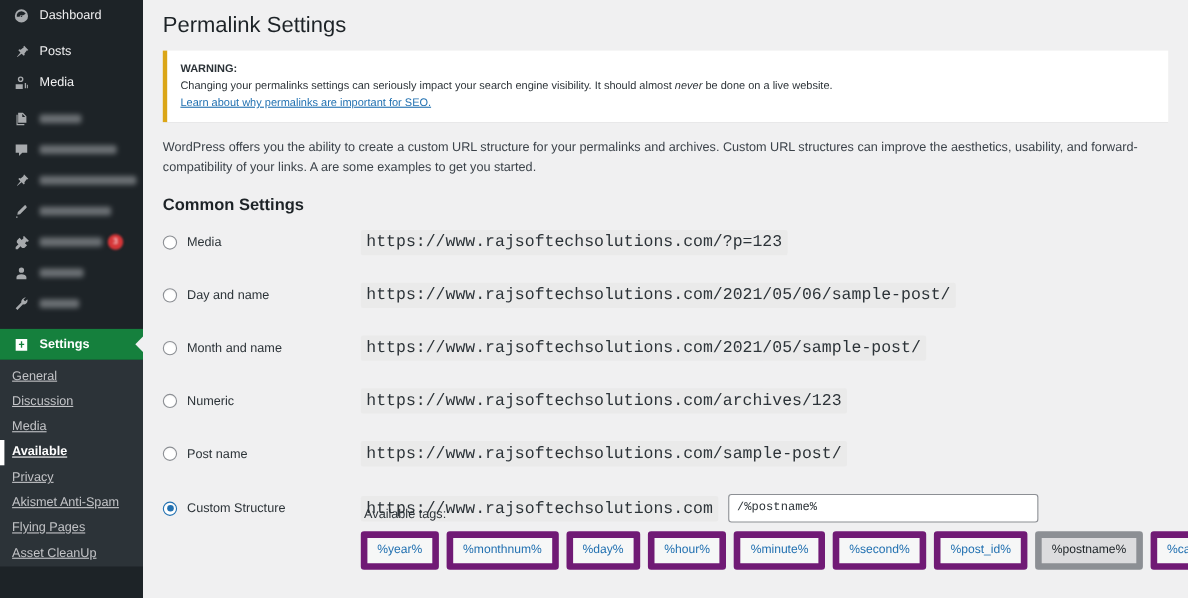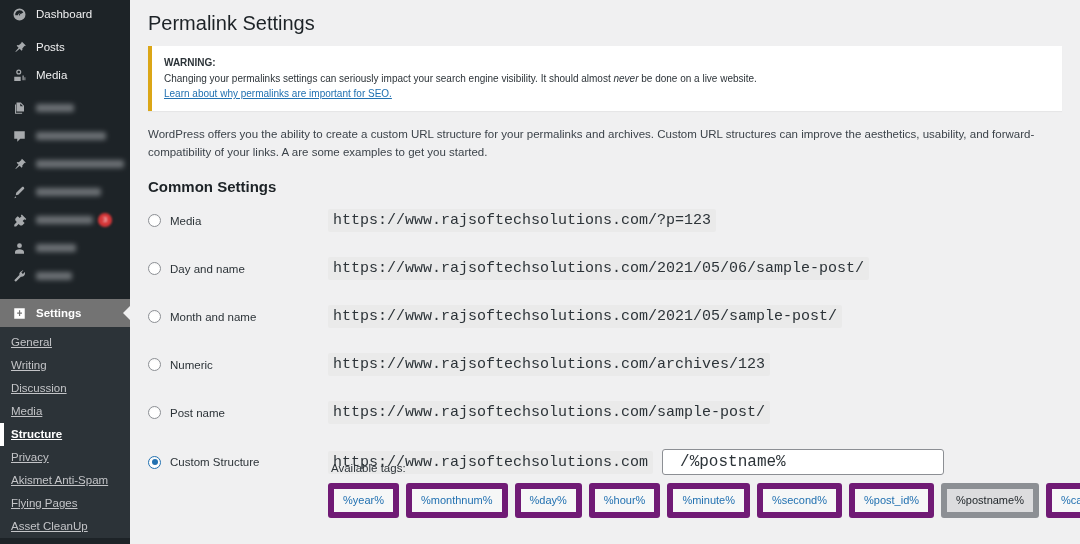--- a/index.html
+++ b/index.html
@@ -41,21 +41,21 @@
     color: transparent;
     background: #9b9fa3;
     border-radius: 2px;
     filter: blur(2.4px);
     opacity: .62;
     height: 8px;
     display: inline-block;
     vertical-align: middle;
   }
   .menu-item.current {
-    background: #737373;
+    background: #15803d;
     color: #fff;
     font-weight: 600;
   }
   .menu-item.current .mi-icon { color: #fff; }
   .menu-item.current::after {
     content: "";
     position: absolute; right: -1px; top: 50%;
     transform: translateY(-50%);
     border-style: solid;
     border-width: 8px 8px 8px 0;
@@ -192,23 +192,23 @@
   }
   .custom-area { display: flex; align-items: center; }
   input.custom-input {
     margin-left: 9px;
     width: 282px;
     height: 26px;
     border: 1px solid #8c8f94;
     border-radius: 3px;
     background: #fff;
     font-family: "Liberation Mono", monospace;
-    font-size: 16px;
+    font-size: 11px;
     color: #2c3338;
-    padding: 0 17px;
+    padding: 0 7px;
     outline: none;
   }
 
   .tags-block { margin-left: 180px; margin-top: -13px; }
   .tags-label {
     font-size: 11.5px;
     color: #2c3338;
     margin: 0 0 9px 3px;
   }
   .tags-row { display: flex; gap: 7px; flex-wrap: nowrap; }
@@ -325,24 +325,23 @@
           <span class="mi-icon">
             <svg width="15" height="15" viewBox="0 0 20 20" fill="currentColor">
               <path d="M3 3v14h14V3H3zm6.3 2.6h1.6v3.1h2.4v1.6h-2.4v3.1H9.3v-3.1H6.9V8.7h2.4V5.6z"></path>
             </svg>
           </span>
           <span class="mi-label">Settings</span>
         </div>
       </div>
     <div id="submenu">
         <a href="#" class="submenu-item">General</a>
-        <a href="#" class="submenu-item">Writing</a>
         <a href="#" class="submenu-item">Discussion</a>
         <a href="#" class="submenu-item">Media</a>
-        <a href="#" class="submenu-item current">Structure</a>
+        <a href="#" class="submenu-item current">Available</a>
         <a href="#" class="submenu-item">Privacy</a>
         <a href="#" class="submenu-item">Akismet Anti-Spam</a>
         <a href="#" class="submenu-item">Flying Pages</a>
         <a href="#" class="submenu-item">Asset CleanUp</a>
       </div>
   </nav>
 
   <main id="main">
     <div class="wrap">
 

